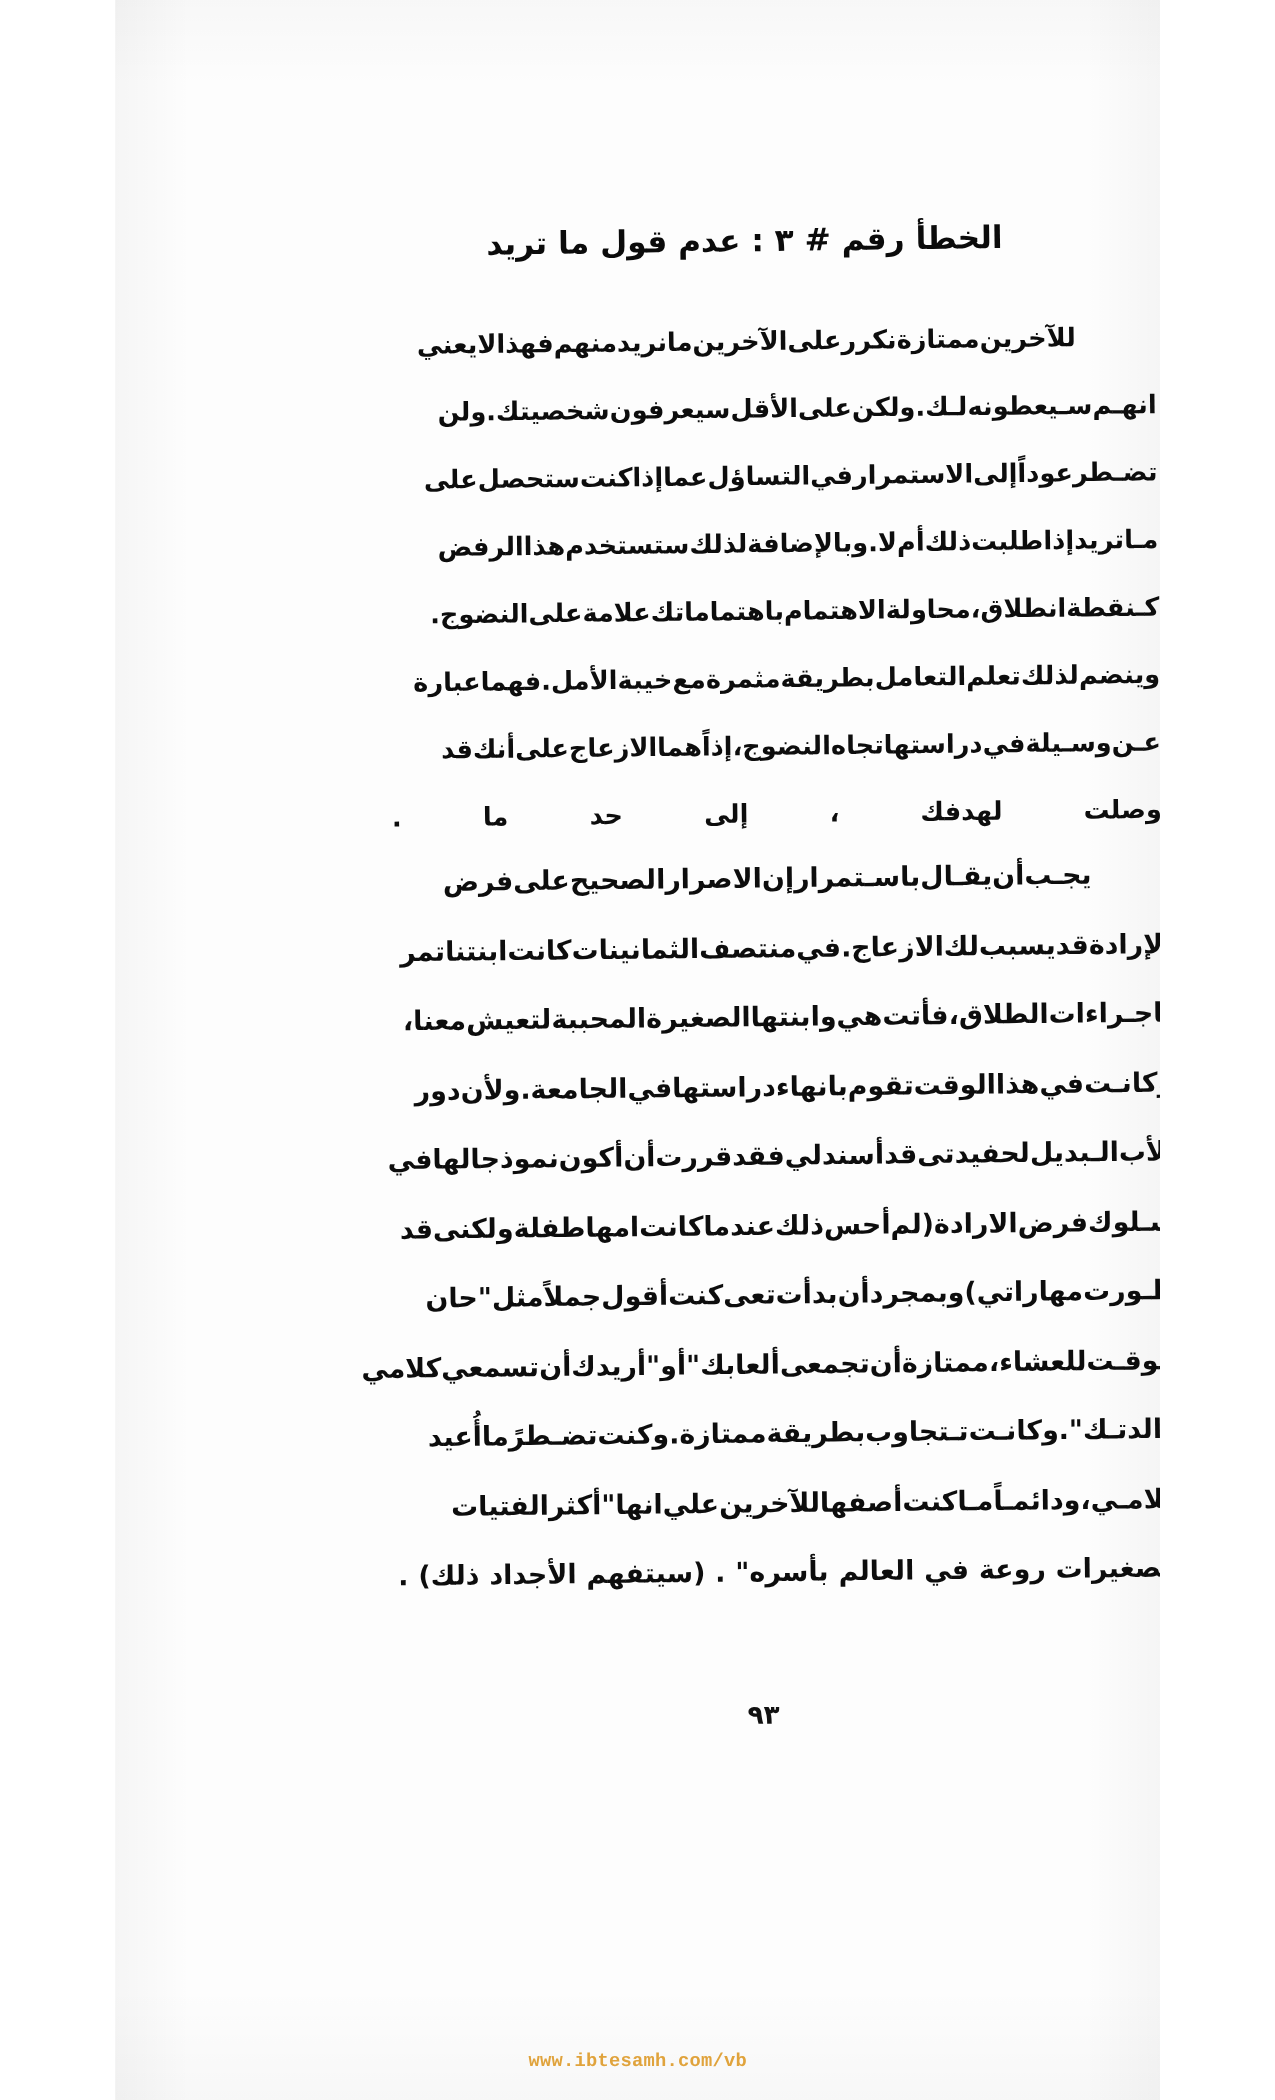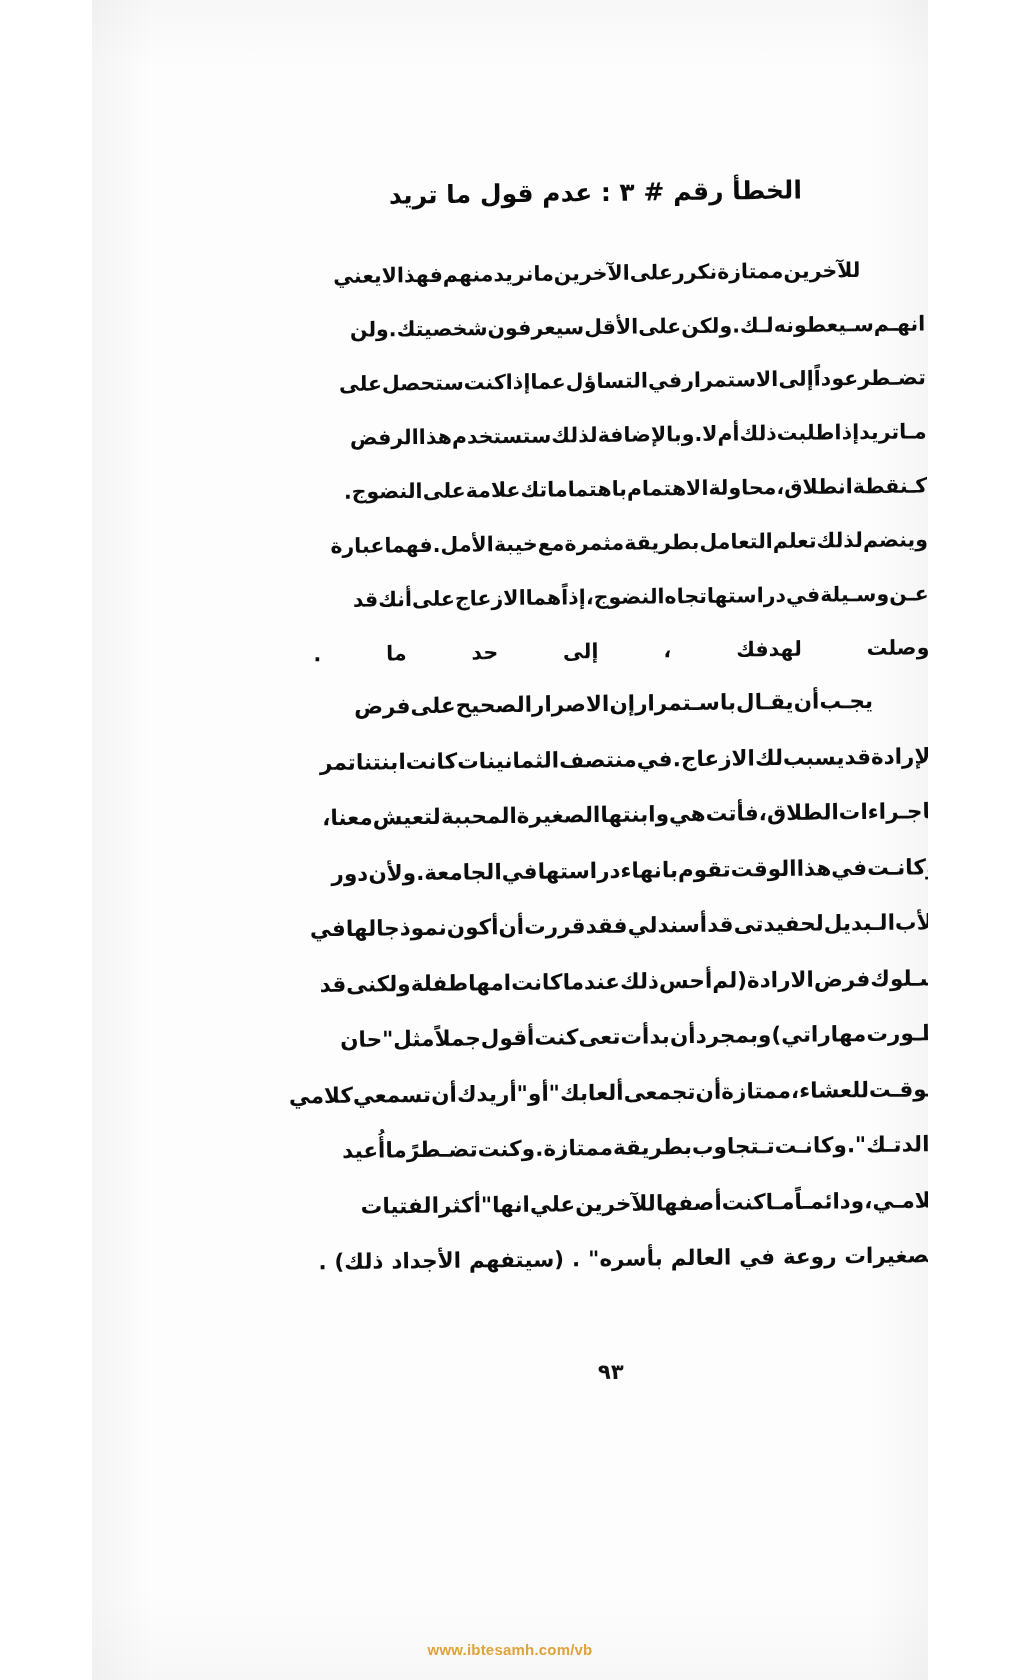--- a/index.html
+++ b/index.html
@@ -131,21 +131,21 @@
     direction: rtl;
   }
 
   
   #watermark {
     position: absolute;
     bottom: 22px;
     left: 0;
     right: 0;
     text-align: center;
-    font-family: Liberation Sans, sans-serif;
+    font-family: Liberation Mono, monospace;
     font-size: 15px;
     font-weight: 700;
     color: #e0a33c;
     letter-spacing: 0.2px;
     direction: ltr;
   }
 </style>
 </head>
 <body>
 

